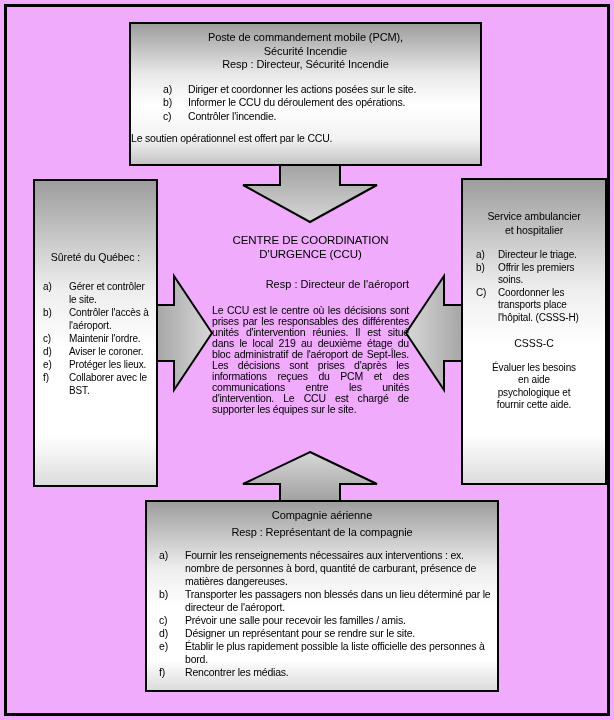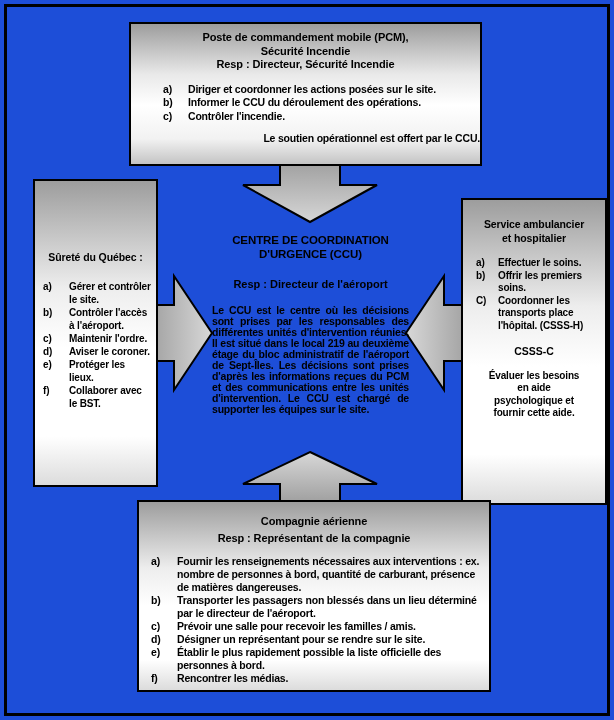--- a/index.html
+++ b/index.html
@@ -1,18 +1,18 @@
 <!DOCTYPE html>
 <html><head>
 <meta charset="utf-8">
 <style>
   html,body{margin:0;padding:0;background:#fff;}
   .canvas{
-    position:relative;width:614px;height:720px;background:#1d4ed8;overflow:hidden;
-    font-family:"Liberation Sans",sans-serif;font-weight:bold;color:#000;
+    position:relative;width:614px;height:720px;background:#f0abfc;overflow:hidden;
+    font-family:"Liberation Sans",sans-serif;font-weight:normal;color:#000;
   }
   .frame{position:absolute;left:4px;top:4px;width:600px;height:706px;border:3px solid #000;}
   .arrow-layer{position:absolute;left:0;top:0;}
   .box{
     position:absolute;border:2px solid #000;box-sizing:border-box;
     background:linear-gradient(180deg,#9d9d9d 0%,#e9e9e9 36%,#ffffff 58%,#f2f2f2 82%,#c4c4c4 100%);
   }
   .box.light-bottom{
     background:linear-gradient(180deg,#9d9d9d 0%,#ededed 35%,#ffffff 55%,#ffffff 84%,#dcdcdc 100%);
   }
@@ -21,47 +21,47 @@
   .resp{text-align:center;font-size:11px;line-height:13.5px;letter-spacing:-0.1px;}
   .list{display:flex;flex-direction:column;}
   .row{display:flex;align-items:flex-start;}
   .lbl{flex:0 0 auto;}
   .txt{flex:1 1 auto;}
 
   
   .top-box{left:129px;top:22px;width:353px;height:144px;padding-top:7px;}
   .top-box .list{margin:11px 8px 0 32px;font-size:10.5px;line-height:13.5px;letter-spacing:-0.2px;}
   .top-box .lbl{width:25px;}
-  .top-box .footer{text-align:right;margin-top:9px;font-size:10.5px;letter-spacing:-0.2px;padding-left:41px;}
+  .top-box .footer{text-align:left;margin-top:9px;font-size:10.5px;letter-spacing:-0.2px;}
 
   
   .left-box{left:33px;top:179px;width:125px;height:308px;padding-top:70px;}
   .left-box .bt{font-size:10.5px;}
   .left-box .list{margin:15px 4px 0 6px;font-size:10px;line-height:13px;letter-spacing:-0.15px;}
   .left-box .lbl{width:26px;padding-left:2px;}
 
   
-  .right-box{left:461px;top:178px;width:146px;height:307px;padding-top:18px;margin-top:20px;}
+  .right-box{left:461px;top:178px;width:146px;height:307px;padding-top:30px;}
   .right-box .bt{font-size:10.5px;}
   .right-box .resp{font-size:10.5px;margin-top:12px;line-height:13px;}
   .right-box .list{margin:12px 4px 0 13px;font-size:10px;line-height:12.6px;letter-spacing:-0.15px;}
   .right-box .lbl{width:22px;}
   .right-box .sub{text-align:center;margin-top:12px;font-size:10.5px;}
   .right-box .footer{text-align:center;margin-top:13px;font-size:10px;line-height:12.6px;letter-spacing:-0.15px;}
 
   
-  .bottom-box{left:137px;top:500px;width:354px;height:192px;padding-top:13px;}
+  .bottom-box{left:145px;top:500px;width:354px;height:192px;padding-top:7px;}
   .bottom-box .resp{margin-top:3px;}
   .bottom-box .list{margin:10px 6px 0 12px;font-size:10.5px;line-height:13px;letter-spacing:-0.2px;}
   .bottom-box .lbl{width:26px;}
 
   
   .center-block{position:absolute;left:212px;top:233px;width:197px;}
   .center-title{text-align:center;font-size:11.5px;line-height:14px;letter-spacing:-0.1px;}
-  .center-resp{text-align:center;margin-top:17px;font-size:11px;}
+  .center-resp{text-align:right;margin-top:17px;font-size:11px;}
   .center-body{margin-top:15px;text-align:justify;font-size:10.5px;line-height:11px;letter-spacing:-0.2px;}
 </style>
 </head>
 <body>
 
 <div class="canvas">
   <div class="frame"></div>
 
   <svg class="arrow-layer" width="614" height="720" viewBox="0 0 614 720">
     <defs>
@@ -138,21 +138,21 @@
       </div>
     </div>
   </div>
 
   <div class="box light-bottom right-box">
     <div class="bt preline">Service ambulancier
 et hospitalier</div>
     <div class="list">
       <div class="row">
         <span class="lbl">a)</span>
-        <span class="txt">Effectuer le soins.</span>
+        <span class="txt">Directeur le triage.</span>
       </div>
       <div class="row">
         <span class="lbl">b)</span>
         <span class="txt">Offrir les premiers soins.</span>
       </div>
       <div class="row">
         <span class="lbl">C)</span>
         <span class="txt">Coordonner les transports place l'hôpital. (CSSS-H)</span>
       </div>
     </div>

